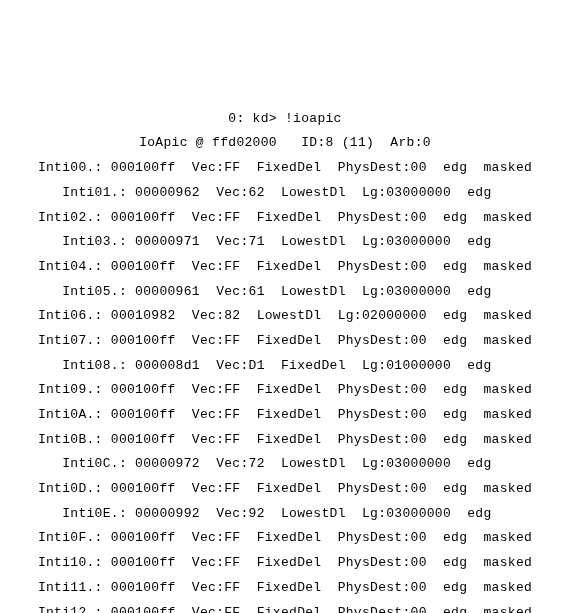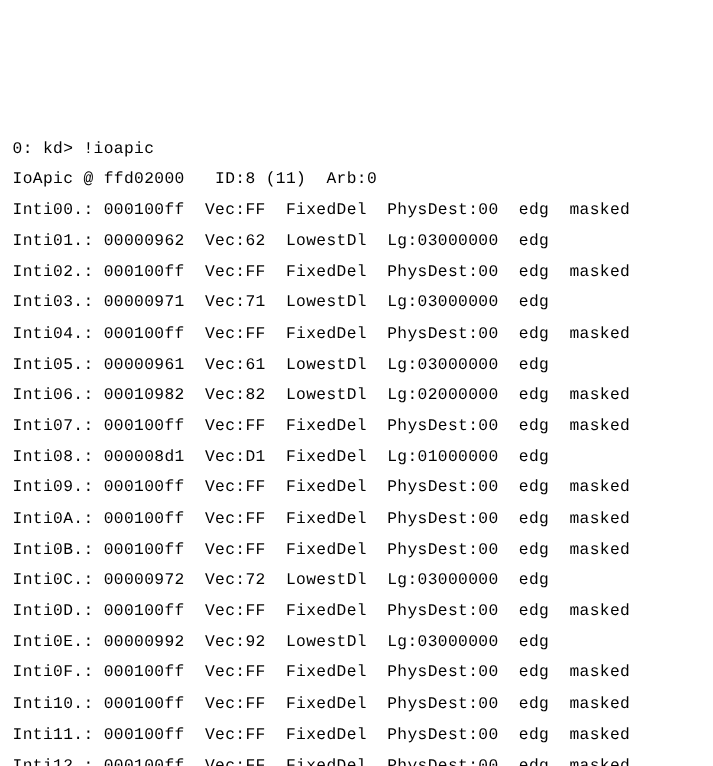--- a/index.html
+++ b/index.html
@@ -12,20 +12,21 @@
       font-size: 13px;
       line-height: 1.9;
       background: #ffffff;
       color: #000000;
       padding: 8px 10px;
       white-space: pre;
       letter-spacing: 0.3px;
     }
     .line {
       display: block;
+      text-align: center;
     }
   </style>
 </head>
 <body>
 
 
 
 <span class="line">0: kd&gt; !ioapic</span><span class="line"><span>IoApic</span> <span>@</span> <span>ffd02000</span>   <span>ID:8 (11)</span>  <span>Arb:0</span></span><span class="line">Inti00.: 000100ff  Vec:FF  FixedDel  PhysDest:00  edg  masked</span><span class="line">Inti01.: 00000962  Vec:62  LowestDl  Lg:03000000  edg  </span><span class="line">Inti02.: 000100ff  Vec:FF  FixedDel  PhysDest:00  edg  masked</span><span class="line">Inti03.: 00000971  Vec:71  LowestDl  Lg:03000000  edg  </span><span class="line">Inti04.: 000100ff  Vec:FF  FixedDel  PhysDest:00  edg  masked</span><span class="line">Inti05.: 00000961  Vec:61  LowestDl  Lg:03000000  edg  </span><span class="line">Inti06.: 00010982  Vec:82  LowestDl  Lg:02000000  edg  masked</span><span class="line">Inti07.: 000100ff  Vec:FF  FixedDel  PhysDest:00  edg  masked</span><span class="line">Inti08.: 000008d1  Vec:D1  FixedDel  Lg:01000000  edg  </span><span class="line">Inti09.: 000100ff  Vec:FF  FixedDel  PhysDest:00  edg  masked</span><span class="line">Inti0A.: 000100ff  Vec:FF  FixedDel  PhysDest:00  edg  masked</span><span class="line">Inti0B.: 000100ff  Vec:FF  FixedDel  PhysDest:00  edg  masked</span><span class="line">Inti0C.: 00000972  Vec:72  LowestDl  Lg:03000000  edg  </span><span class="line">Inti0D.: 000100ff  Vec:FF  FixedDel  PhysDest:00  edg  masked</span><span class="line">Inti0E.: 00000992  Vec:92  LowestDl  Lg:03000000  edg  </span><span class="line">Inti0F.: 000100ff  Vec:FF  FixedDel  PhysDest:00  edg  masked</span><span class="line">Inti10.: 000100ff  Vec:FF  FixedDel  PhysDest:00  edg  masked</span><span class="line">Inti11.: 000100ff  Vec:FF  FixedDel  PhysDest:00  edg  masked</span><span class="line">Inti12.: 000100ff  Vec:FF  FixedDel  PhysDest:00  edg  masked</span>
 
 

